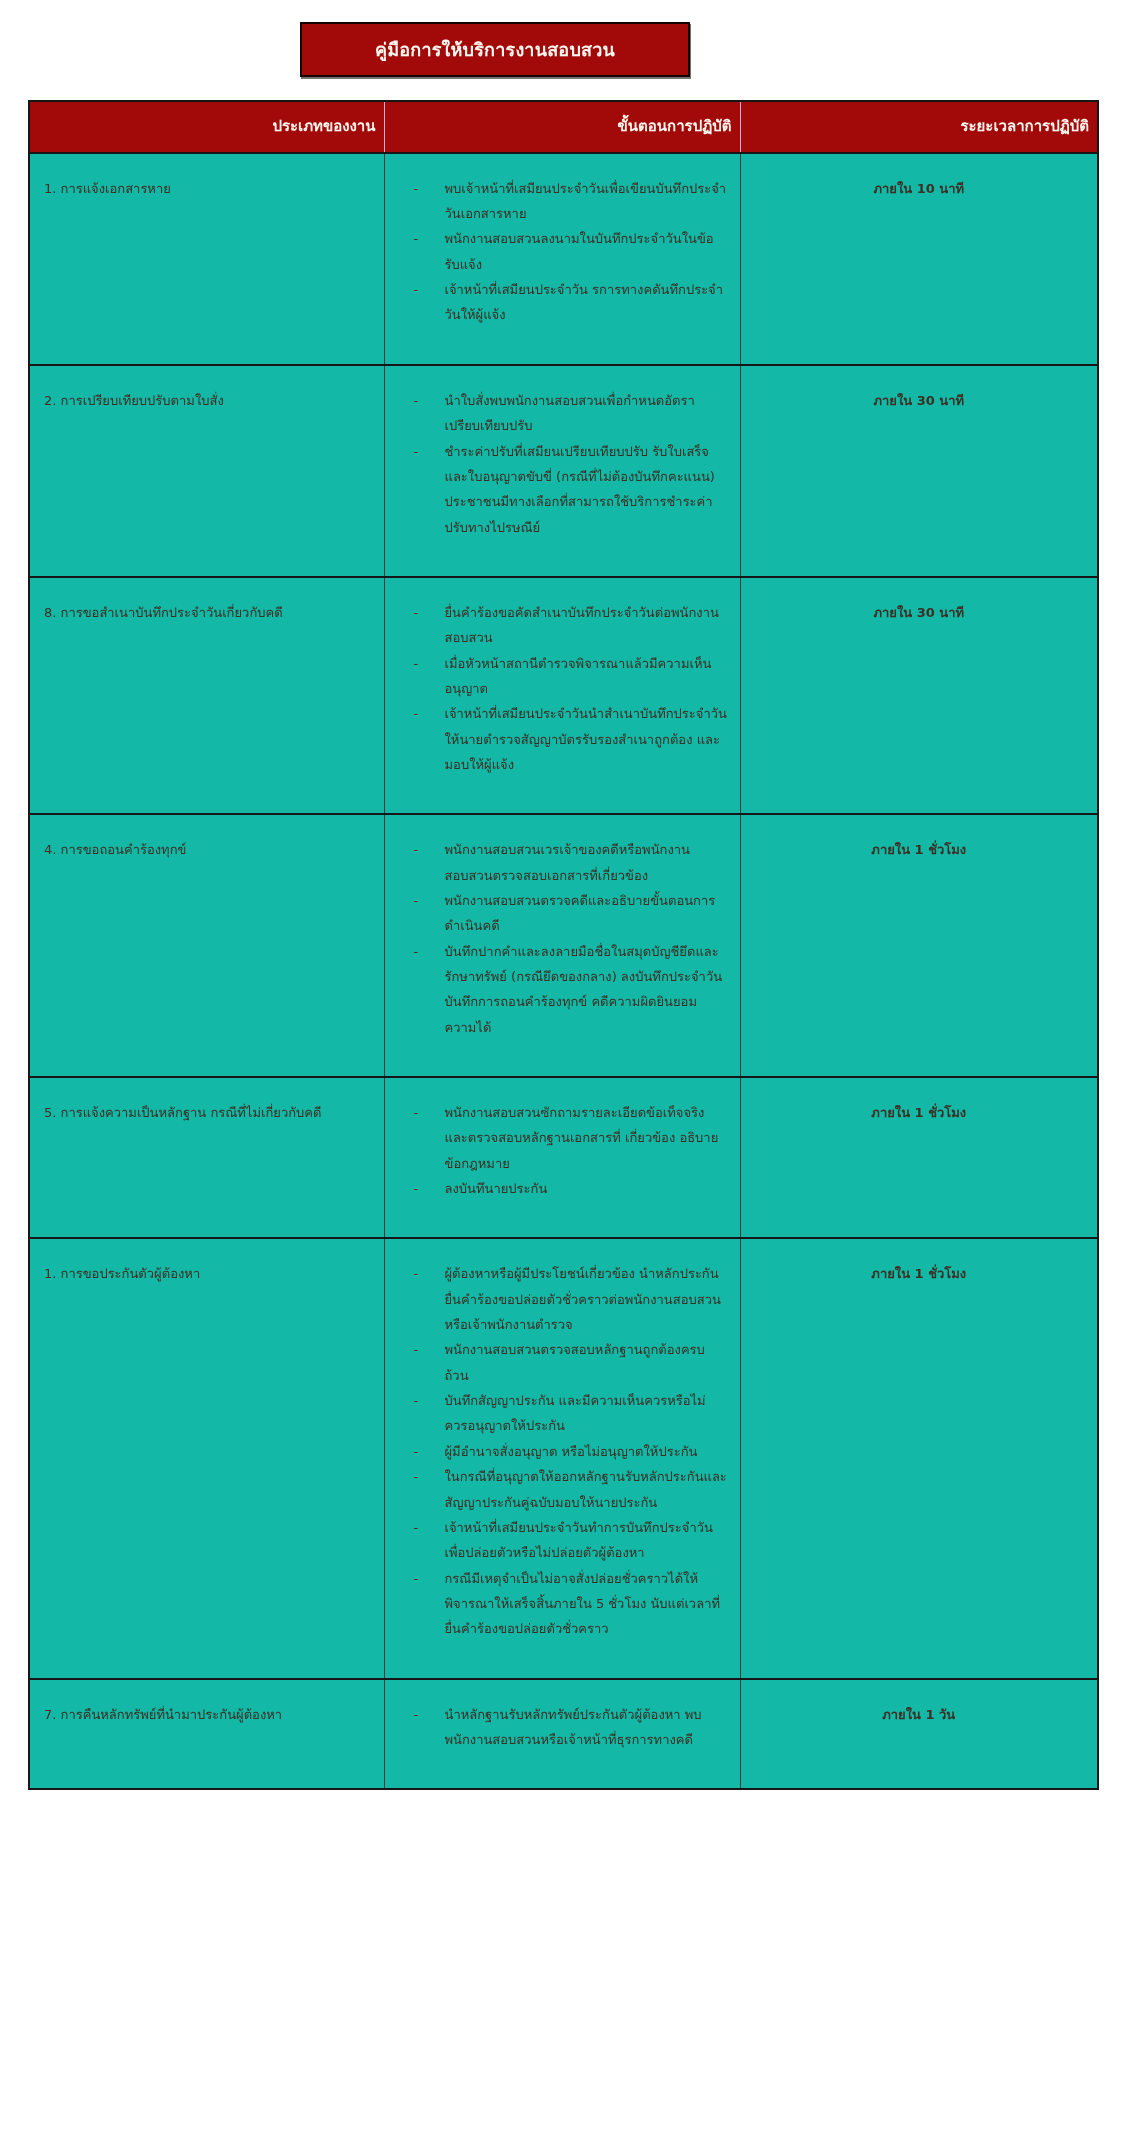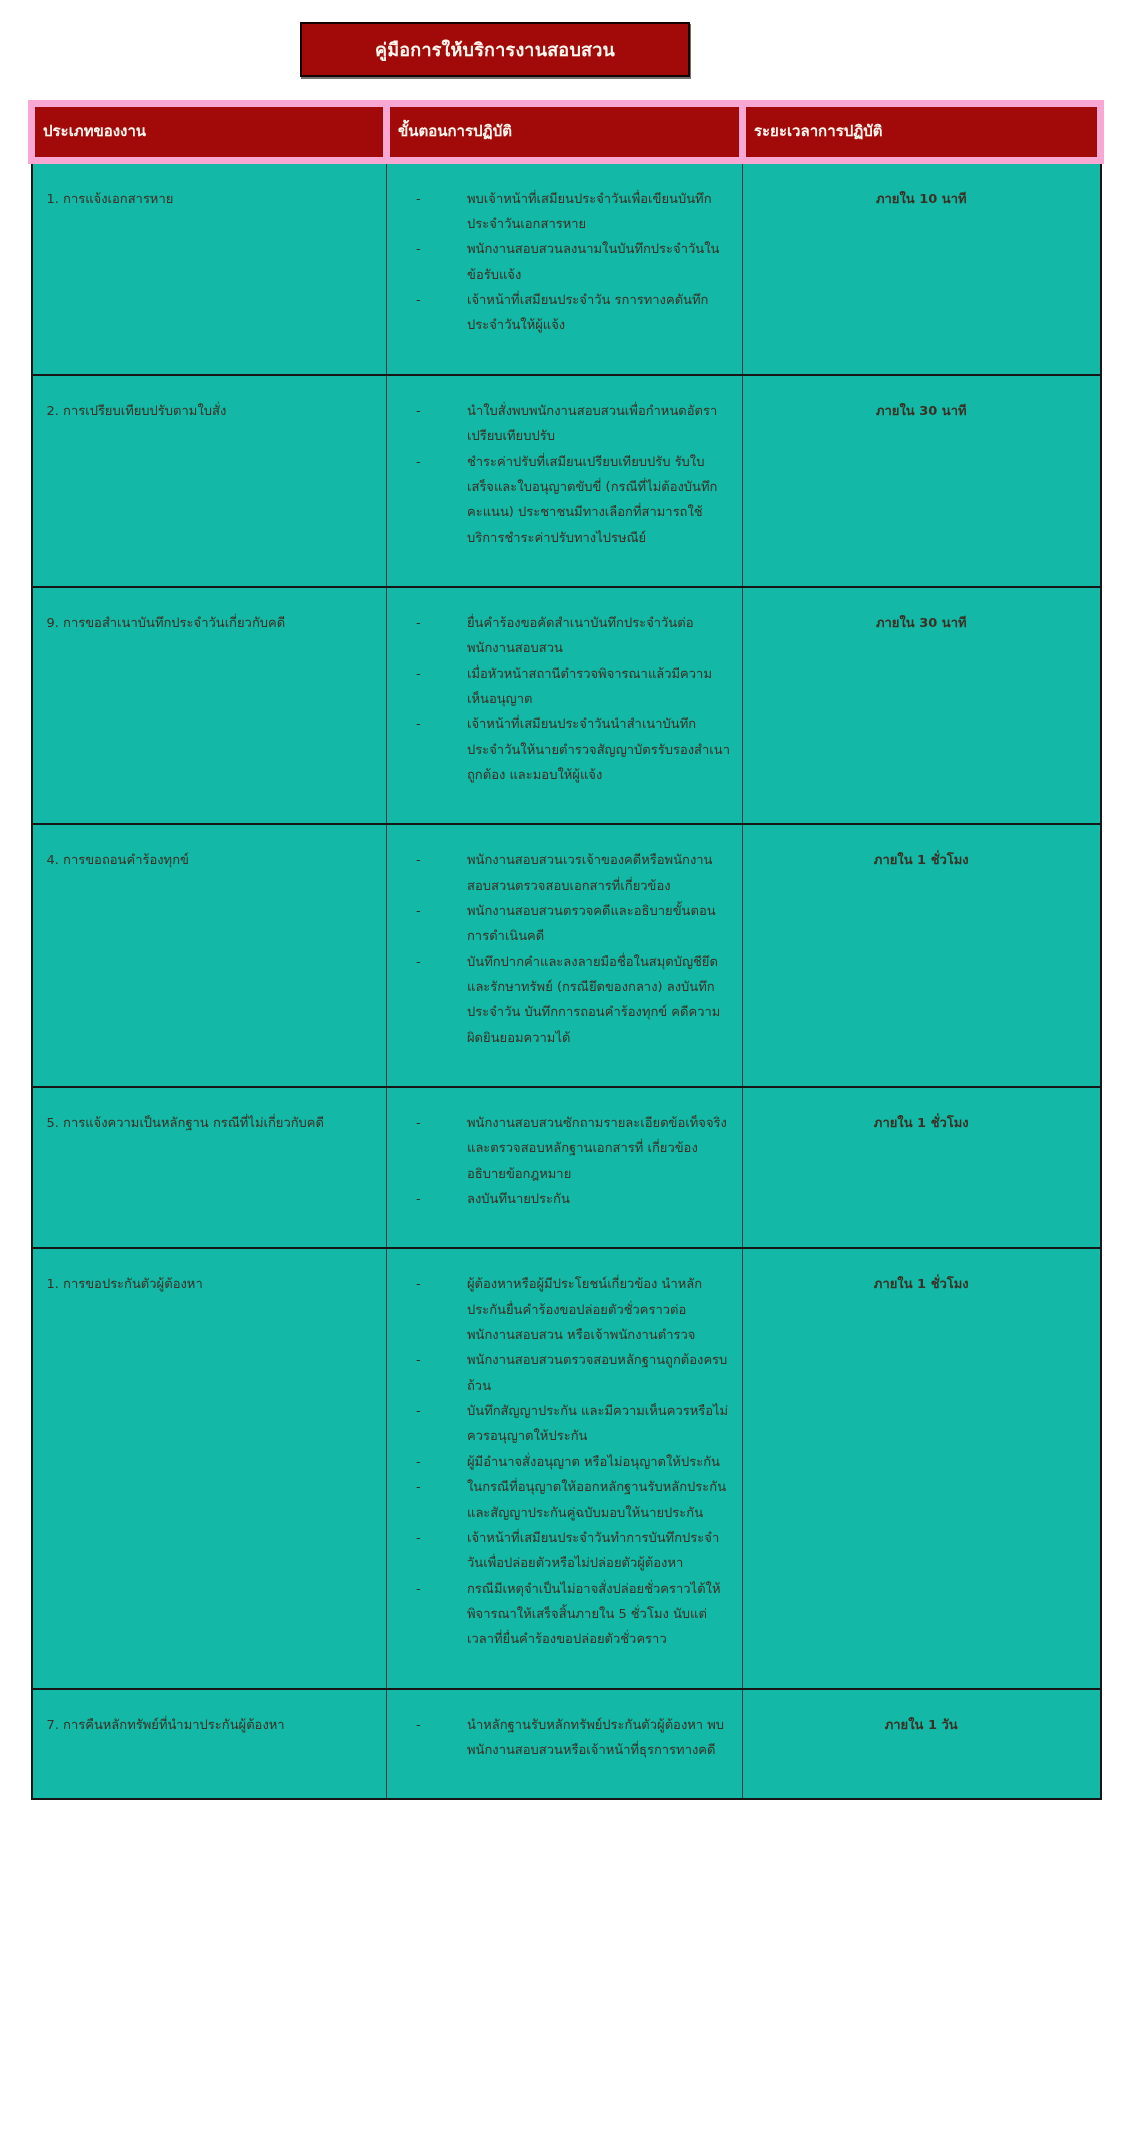--- a/index.html
+++ b/index.html
@@ -36,24 +36,24 @@
     width: 1069px;
     border-collapse: collapse;
     table-layout: fixed;
     border: 2px solid #161616;
   }
   th {
     background: #a20a0a;
     color: #fcf8f0;
     font-size: 15px;
     font-weight: bold;
-    text-align: left;
+    text-align: right;
     padding: 14px 8px;
     line-height: 1.45;
-    border: 7px solid #f9a8d4;
+    border: 1px solid #f9a8d4;
   }
   td {
     background: #14b8a6;
     font-size: 13px;
     line-height: 1.95;
     vertical-align: top;
     border: 1px solid #3a3a3a;
     border-top: 2px solid #161616;
     padding: 22px 16px 36px 16px;
   }
@@ -64,21 +64,20 @@
   .step { display: flex; }
   .dash {
     flex: none;
     width: 44px;
     padding-left: 13px;
   }
   .step-text {
     flex: 1;
     overflow-wrap: anywhere;
     word-break: break-word;
-    margin-left: 20px;
   }
 
   td.c-time { text-align: center; }
   .time-text { overflow-wrap: anywhere; font-weight: bold; }
 </style>
 </head>
 <body>
 
 <div class="page">
 
@@ -138,21 +137,21 @@
               <span class="step-text">ชำระค่าปรับที่เสมียนเปรียบเทียบปรับ รับใบเสร็จและใบอนุญาตขับขี่ (กรณีที่ไม่ต้องบันทึกคะแนน) ประชาชนมีทางเลือกที่สามารถใช้บริการชำระค่าปรับทางไปรษณีย์</span>
             </div>
         </td>
         <td class="c-time">
             <div class="time-text">ภายใน 30 นาที</div>
           </td>
       </tr>
 
       <tr>
         <td class="c-type">
-            <div class="type-text">9. การขอสำเนาบันทึกประจำวันเกี่ยวกับคดี</div>
+            <div class="type-text">8. การขอสำเนาบันทึกประจำวันเกี่ยวกับคดี</div>
           </td>
         <td class="c-steps">
           <div class="step">
               <span class="dash">-</span>
               <span class="step-text">ยื่นคำร้องขอคัดสำเนาบันทึกประจำวันต่อพนักงานสอบสวน</span>
             </div>
           <div class="step">
               <span class="dash">-</span>
               <span class="step-text">เมื่อหัวหน้าสถานีตำรวจพิจารณาแล้วมีความเห็นอนุญาต</span>
             </div>

